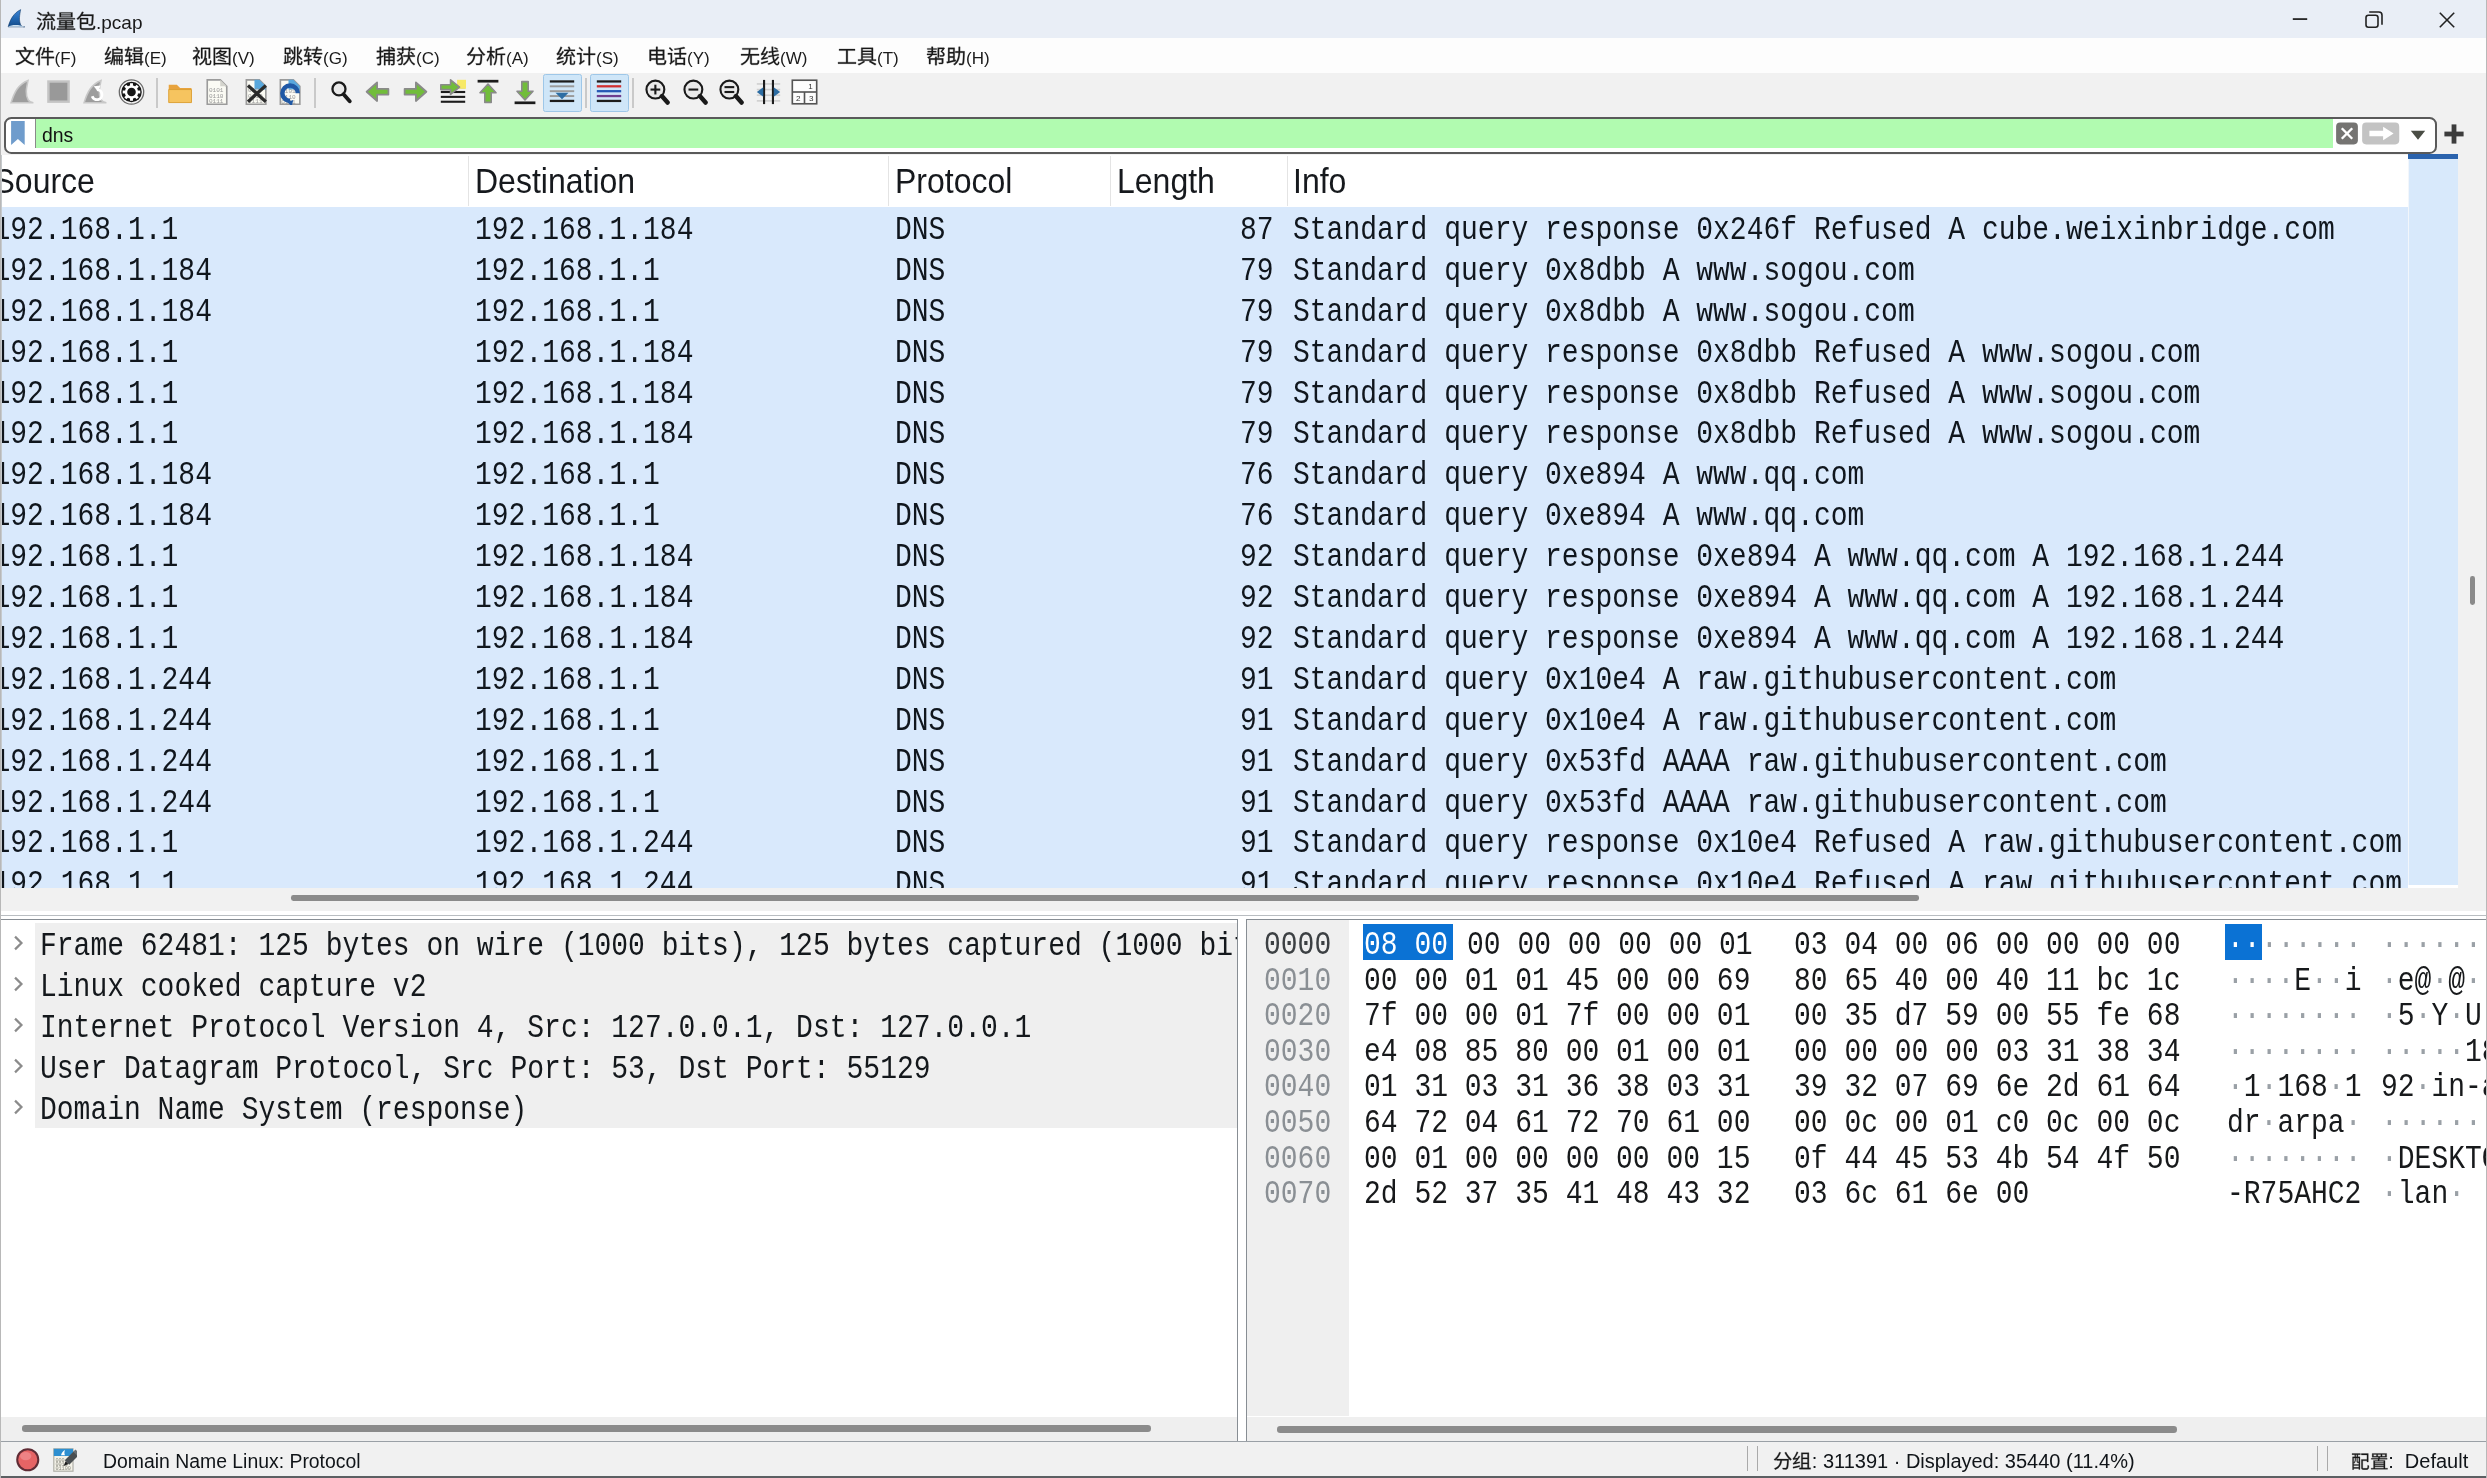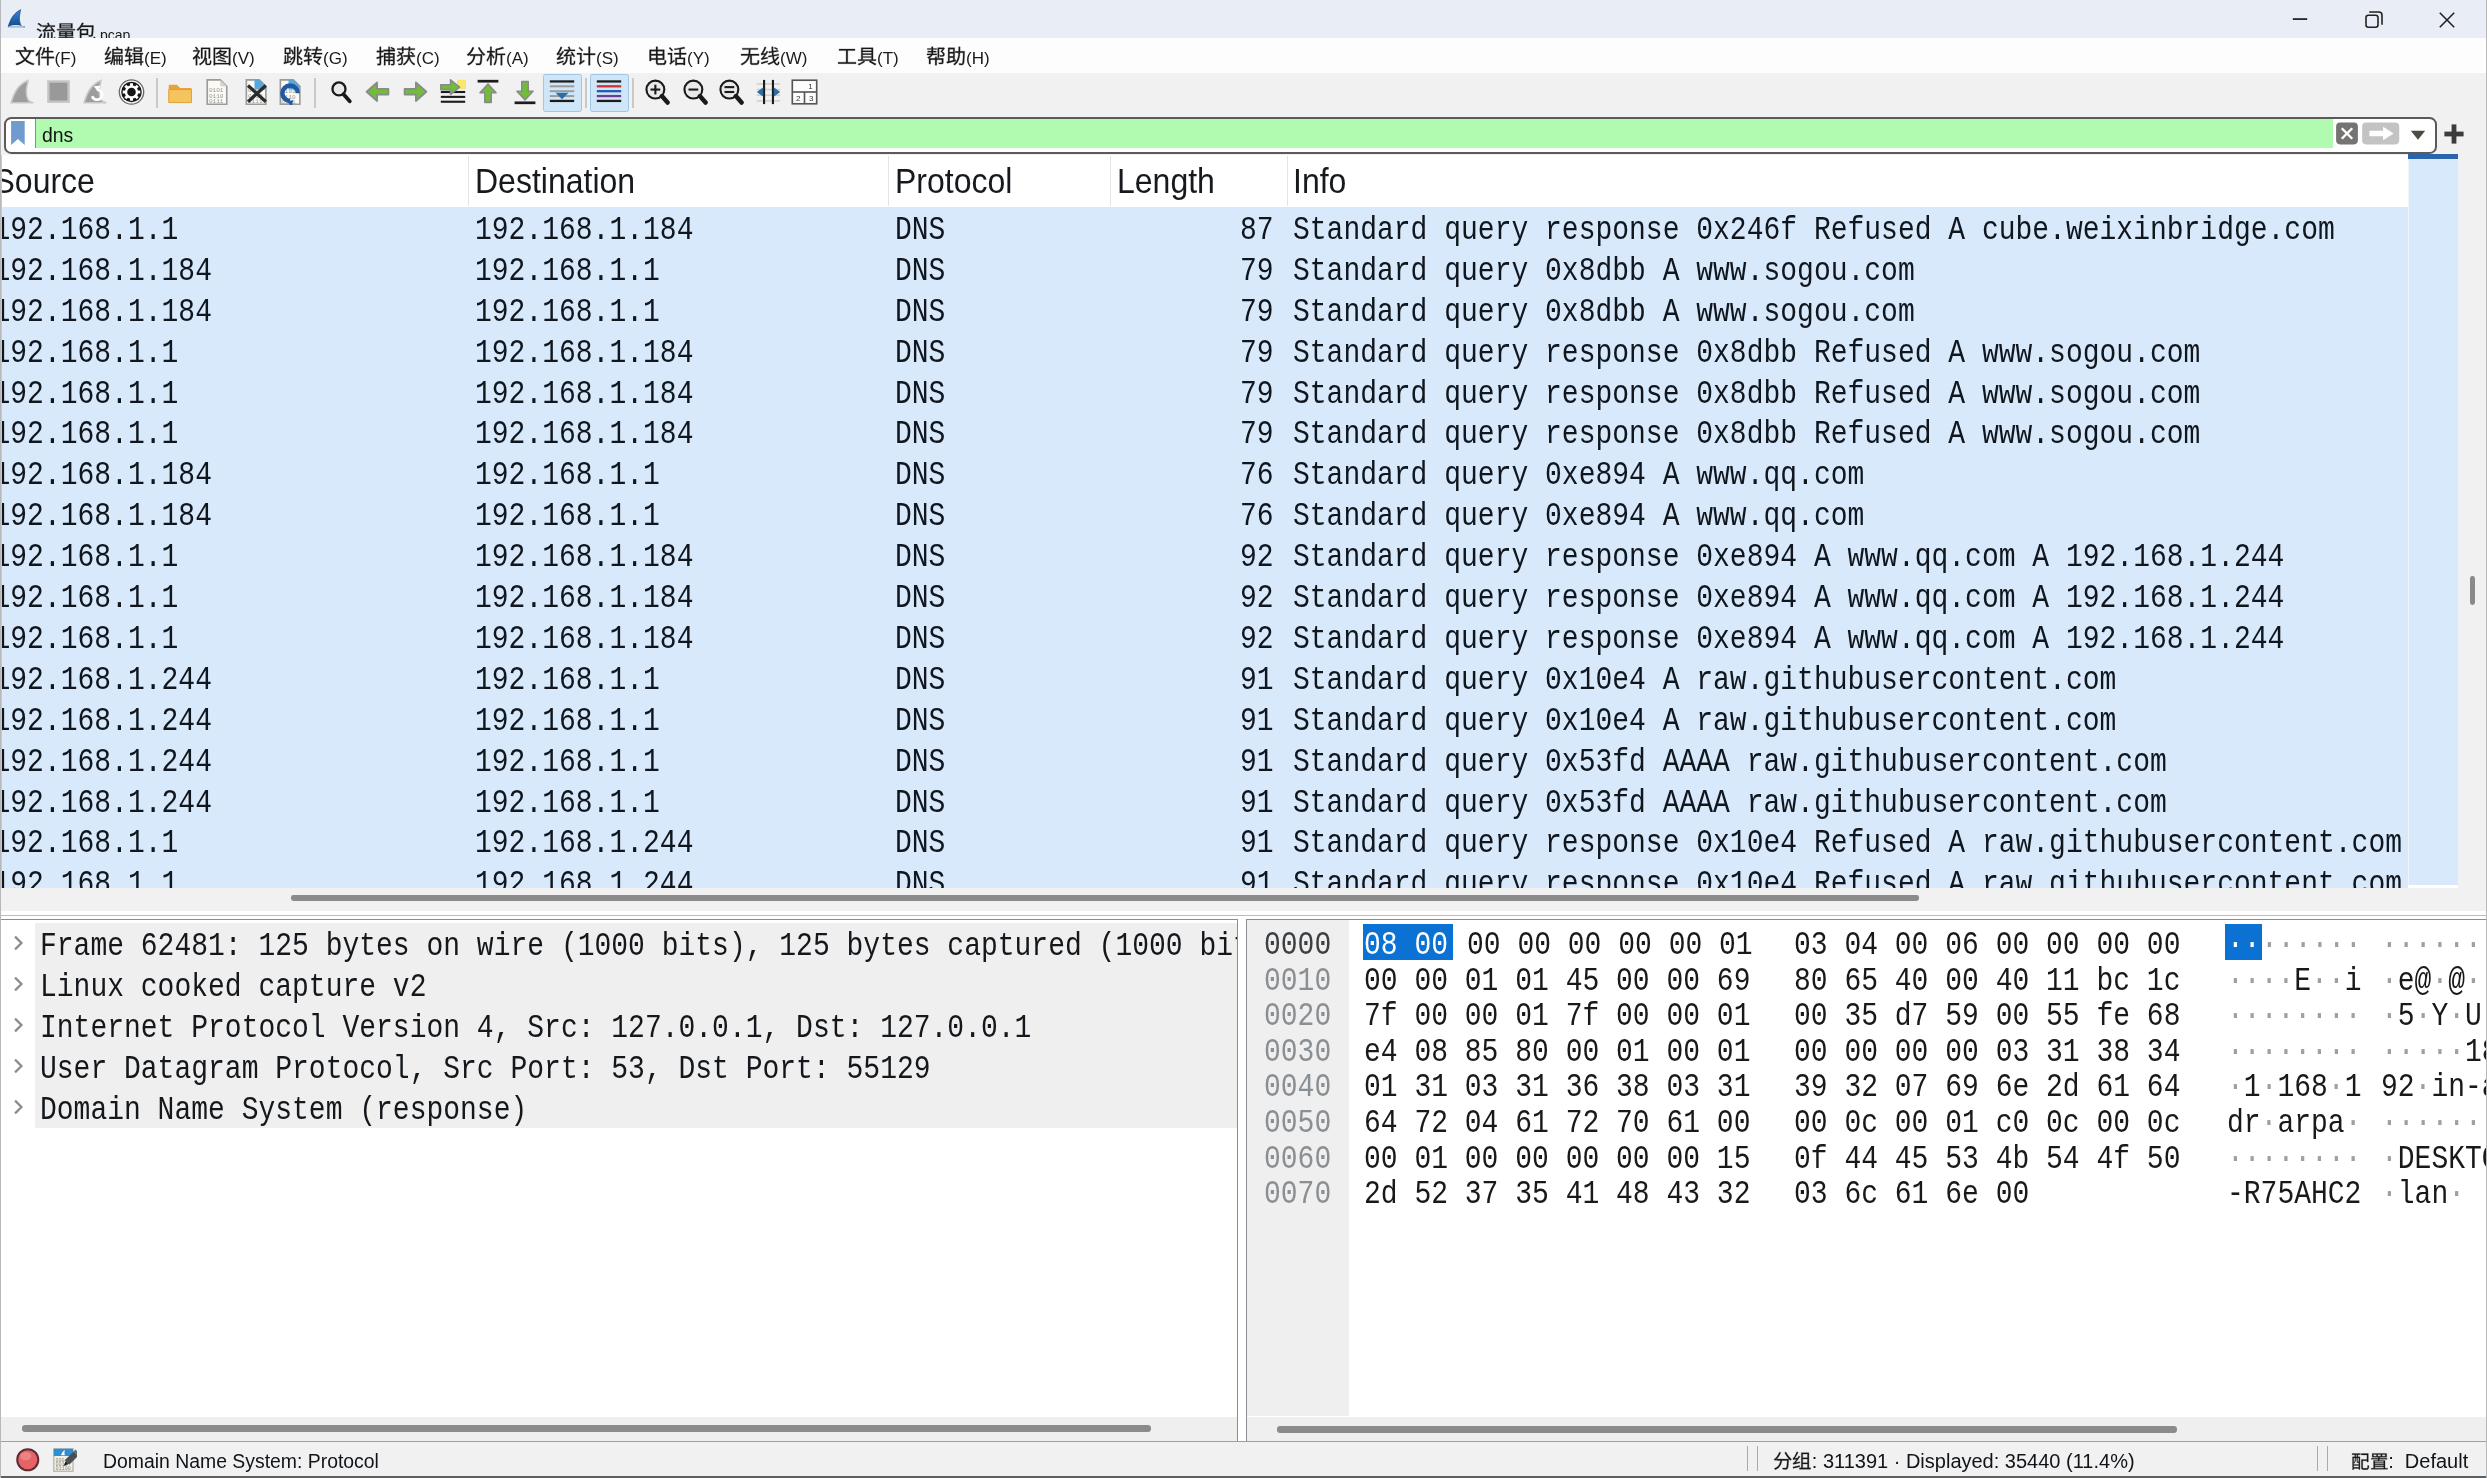--- a/index.html
+++ b/index.html
@@ -19,21 +19,21 @@
 <defs>
       <linearGradient id="fing" x1="0" y1="0" x2="0" y2="1">
 <stop offset="0" stop-color="#3e86d6"></stop>
         <stop offset="0.5" stop-color="#2268b4"></stop>
         <stop offset="1" stop-color="#154a86"></stop>
       </linearGradient>
     </defs>
 <path d="M6 34 C10 20 16 8 30 1 C28 12 26 20 30 30 C32 33 34 34 38 34 Z" fill="url(#fing)" stroke="#0e3560" stroke-width="1"></path>
 <path d="M6 34 C12 30 26 29 38 34 Z" fill="#cfe3f2"></path>
   </svg>
-<div class="abs" style="left:36px;top:22px;font-size:14px;color:#191919"><svg style="display:inline-block;vertical-align:-2.4px" width="20" height="20" viewBox="0 0 1000 1000">
+<div class="abs" style="left:36px;top:11px;font-size:19px;color:#191919"><svg style="display:inline-block;vertical-align:-2.4px" width="20" height="20" viewBox="0 0 1000 1000">
       <g transform="translate(0,880) scale(1,-1)">
         <path fill="#1a1a1a" stroke="#1a1a1a" stroke-width="14" d="M577 361V-37H644V361ZM400 362V259C400 167 387 56 264 -28C281 -39 306 -62 317 -77C452 19 468 148 468 257V362ZM755 362V44C755 -16 760 -32 775 -46C788 -58 810 -63 830 -63C840 -63 867 -63 879 -63C896 -63 916 -59 927 -52C941 -44 949 -32 954 -13C959 5 962 58 964 102C946 108 924 118 911 130C910 82 909 46 907 29C905 13 902 6 897 2C892 -1 884 -2 875 -2C867 -2 854 -2 847 -2C840 -2 834 -1 831 2C826 7 825 17 825 37V362ZM85 774C145 738 219 684 255 645L300 704C264 742 189 794 129 827ZM40 499C104 470 183 423 222 388L264 450C224 484 144 528 80 554ZM65 -16 128 -67C187 26 257 151 310 257L256 306C198 193 119 61 65 -16ZM559 823C575 789 591 746 603 710H318V642H515C473 588 416 517 397 499C378 482 349 475 330 471C336 454 346 417 350 399C379 410 425 414 837 442C857 415 874 390 886 369L947 409C910 468 833 560 770 627L714 593C738 566 765 534 790 503L476 485C515 530 562 592 600 642H945V710H680C669 748 648 799 627 840Z"></path>
       </g>
     </svg><svg style="display:inline-block;vertical-align:-2.4px" width="20" height="20" viewBox="0 0 1000 1000">
       <g transform="translate(0,880) scale(1,-1)">
         <path fill="#1a1a1a" stroke="#1a1a1a" stroke-width="14" d="M250 665H747V610H250ZM250 763H747V709H250ZM177 808V565H822V808ZM52 522V465H949V522ZM230 273H462V215H230ZM535 273H777V215H535ZM230 373H462V317H230ZM535 373H777V317H535ZM47 3V-55H955V3H535V61H873V114H535V169H851V420H159V169H462V114H131V61H462V3Z"></path>
       </g>
     </svg><svg style="display:inline-block;vertical-align:-2.4px" width="20" height="20" viewBox="0 0 1000 1000">
       <g transform="translate(0,880) scale(1,-1)">
         <path fill="#1a1a1a" stroke="#1a1a1a" stroke-width="14" d="M303 845C244 708 145 579 35 498C53 485 84 457 97 443C158 493 218 559 271 634H796C788 355 777 254 758 230C749 218 740 216 724 217C707 216 667 217 623 220C634 201 642 171 644 149C690 146 734 146 760 149C787 152 807 160 824 183C852 219 862 336 873 670C874 680 874 705 874 705H317C340 743 360 783 378 823ZM269 463H532V300H269ZM195 530V81C195 -32 242 -59 400 -59C435 -59 741 -59 780 -59C916 -59 945 -21 961 111C939 115 907 127 888 139C878 34 864 12 778 12C712 12 447 12 395 12C288 12 269 26 269 81V233H605V530Z"></path>
@@ -585,21 +585,21 @@
       <text x="3" y="17">000</text>
       <text x="3" y="22">0010</text>
       <text x="3" y="28">01100</text>
     </g>
 <g transform="rotate(45 20 15)">
       <rect x="16.5" y="2" width="8" height="17" fill="#4a4f52"></rect>
       <rect x="16.5" y="0" width="8" height="4" fill="#6a7074"></rect>
       <path d="M18 19 h5 l-2.5 6 z" fill="#1b1b1b"></path>
     </g>
   </svg>
-<div class="abs" style="left:103px;top:1450px;font-size:19.4px;color:#101418">Domain Name System: Protocol</div>
+<div class="abs" style="left:103px;top:1450px;font-size:19.4px;color:#101418">Domain Name Linux: Protocol</div>
 <div class="abs" style="left:1747px;top:1446px;width:1.2px;height:25px;background:#aaa"></div>
 <div class="abs" style="left:1757px;top:1446px;width:1.2px;height:25px;background:#aaa"></div>
 <div class="abs" style="left:1773px;top:1450px;font-size:20px;color:#101418;white-space:nowrap"><svg style="display:inline-block;vertical-align:-2.3px" width="19.4" height="19.4" viewBox="0 0 1000 1000">
       <g transform="translate(0,880) scale(1,-1)">
         <path fill="#1a1a1a" stroke="#1a1a1a" stroke-width="14" d="M673 822 604 794C675 646 795 483 900 393C915 413 942 441 961 456C857 534 735 687 673 822ZM324 820C266 667 164 528 44 442C62 428 95 399 108 384C135 406 161 430 187 457V388H380C357 218 302 59 65 -19C82 -35 102 -64 111 -83C366 9 432 190 459 388H731C720 138 705 40 680 14C670 4 658 2 637 2C614 2 552 2 487 8C501 -13 510 -45 512 -67C575 -71 636 -72 670 -69C704 -66 727 -59 748 -34C783 5 796 119 811 426C812 436 812 462 812 462H192C277 553 352 670 404 798Z"></path>
       </g>
     </svg><svg style="display:inline-block;vertical-align:-2.3px" width="19.4" height="19.4" viewBox="0 0 1000 1000">
       <g transform="translate(0,880) scale(1,-1)">
         <path fill="#1a1a1a" stroke="#1a1a1a" stroke-width="14" d="M48 58 63 -14C157 10 282 42 401 73L394 137C266 106 134 76 48 58ZM481 790V11H380V-58H959V11H872V790ZM553 11V207H798V11ZM553 466H798V274H553ZM553 535V721H798V535ZM66 423C81 430 105 437 242 454C194 388 150 335 130 315C97 278 71 253 49 249C58 231 69 197 73 182C94 194 129 204 401 259C400 274 400 302 402 321L182 281C265 370 346 480 415 591L355 628C334 591 311 555 288 520L143 504C207 590 269 701 318 809L250 840C205 719 126 588 102 555C79 521 60 497 42 493C50 473 62 438 66 423Z"></path>
       </g>

